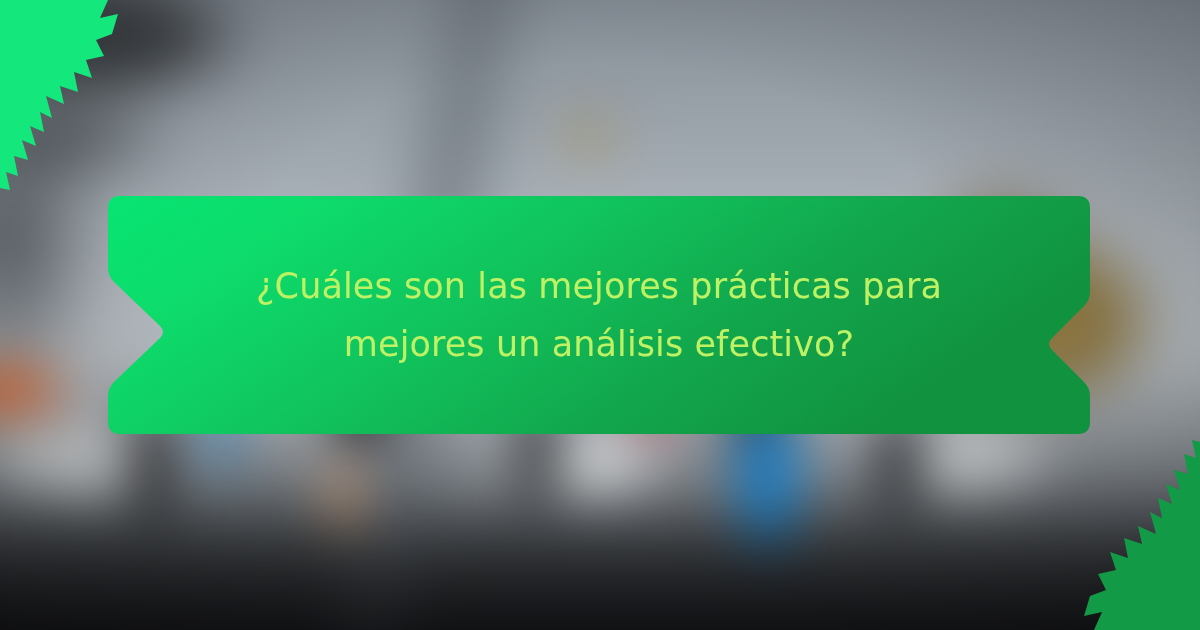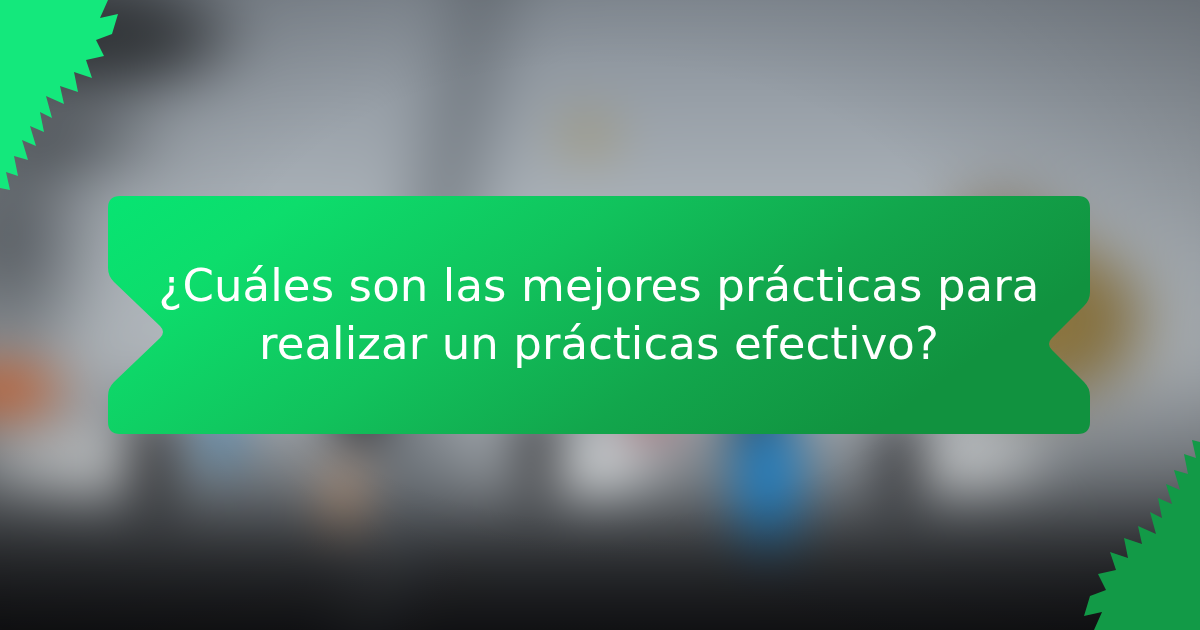--- a/index.html
+++ b/index.html
@@ -109,22 +109,22 @@
     display: flex;
     flex-direction: column;
     align-items: center;
     justify-content: center;
     gap: 2px;
     padding: 0 70px;
     box-sizing: border-box;
     text-align: center;
   }
   .banner-line {
-    color: #ffffff;
-    font-size: 45px;
+    color: #bef264;
+    font-size: 35px;
     line-height: 56px;
     font-weight: 400;
     letter-spacing: 0.1px;
     white-space: nowrap;
   }
 </style>
 </head>
 <body>
 
 <div class="canvas">
@@ -180,17 +180,17 @@
                L52,142
                Q58,136 52,130
                L6,86
                Q0,80 0,72
                L0,12
                Q0,0 12,0 Z" fill="url(#ribbonGrad)"></path>
     </svg>
 
     <div class="banner-text">
       <div class="banner-line">¿Cuáles son las mejores prácticas para</div>
-      <div class="banner-line">realizar un prácticas efectivo?</div>
+      <div class="banner-line">mejores un análisis efectivo?</div>
     </div>
   </div>
 
 </div>
 
 </body></html>

